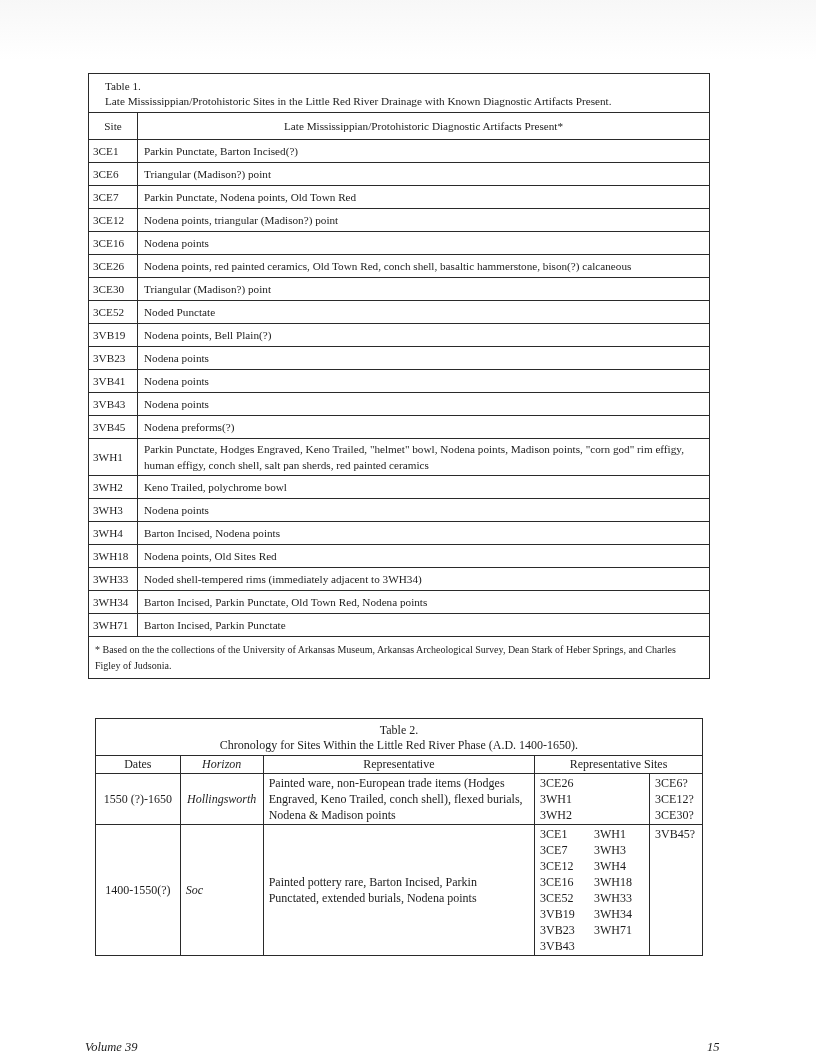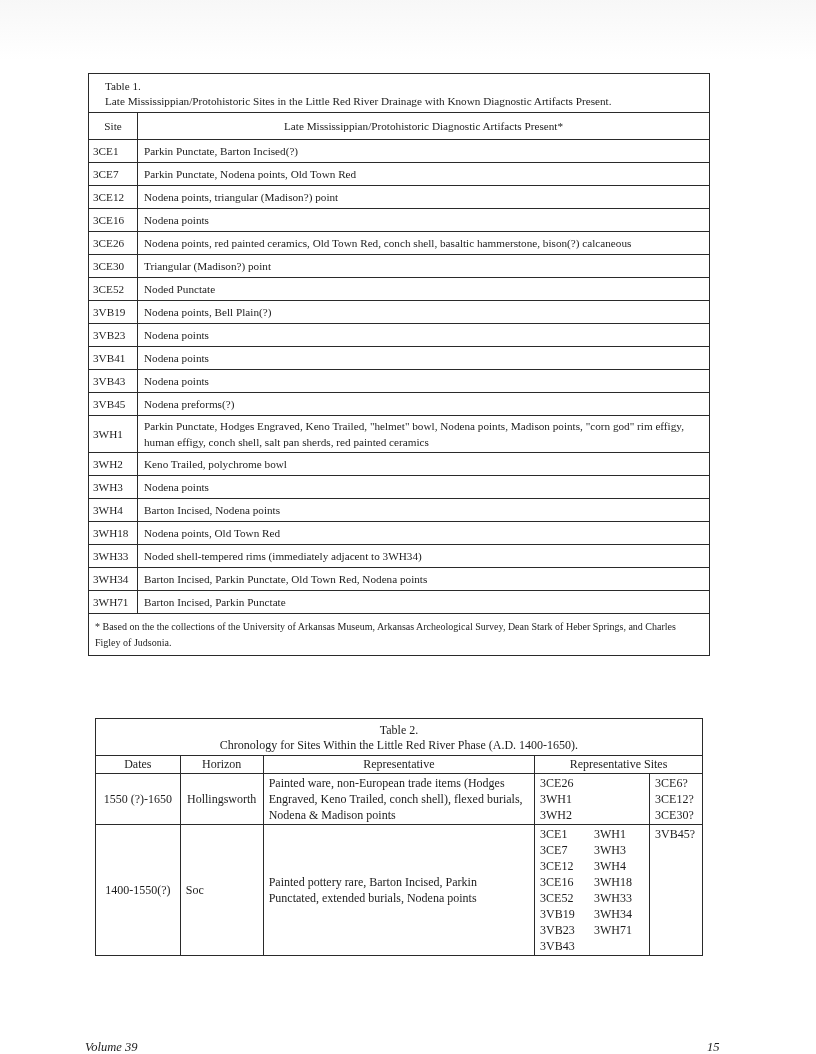--- a/index.html
+++ b/index.html
@@ -26,21 +26,21 @@
   #t1 td.art { padding: 0 6px; margin-left: 20px; }
   #t1 tr.tall td { height: 36px; line-height: 16px; }
   #t1 .note { padding: 5px 6px 4px; font-size: 10px; line-height: 16px; }
 
   
   #t2 { left: 95px; top: 718px; width: 608px; font-size: 12px; }
   #t2 .caption-cell { text-align: center; padding: 4px 4px 2px; line-height: 15px; }
   #t2 th { height: 17px; text-align: center; padding: 0; }
   #t2 td { vertical-align: middle; padding: 1px 5px; line-height: 16px; }
   #t2 .c-dates { width: 75px; text-align: center; }
-  #t2 .c-hor { width: 72px; }
+  #t2 .c-hor { width: 72px; font-style: italic; }
   #t2 .c-char { width: 268px; }
   #t2 .c-rep1 { width: 98px; vertical-align: top; padding-top: 1px; }
   #t2 .c-rep2 { width: 42px; vertical-align: top; }
   #t2 .hor-center { text-align: center; }
   .site-grid { display: grid; grid-template-columns: 54px 50px; }
   .site-list div { line-height: 16px; }
 
   .footer { position: absolute; top: 1040px; font-size: 12.5px; font-style: italic; }
   .footer.left { left: 85px; }
   .footer.right { left: 707px; }
@@ -62,20 +62,24 @@
       <th class="hdr-site">Site</th>
       <th class="hdr-art">Late Mississippian/Protohistoric Diagnostic Artifacts Present*</th>
     </tr>
   </thead>
   <tbody id="t1-body">
       <tr>
         <td class="site">3CE1</td>
         <td class="art">Parkin Punctate, Barton Incised(?)</td>
       </tr>
       <tr>
+        <td class="site">3CE6</td>
+        <td class="art">Triangular (Madison?) point</td>
+      </tr>
+      <tr>
         <td class="site">3CE7</td>
         <td class="art">Parkin Punctate, Nodena points, Old Town Red</td>
       </tr>
       <tr>
         <td class="site">3CE12</td>
         <td class="art">Nodena points, triangular (Madison?) point</td>
       </tr>
       <tr>
         <td class="site">3CE16</td>
         <td class="art">Nodena points</td>
@@ -123,21 +127,21 @@
       <tr>
         <td class="site">3WH3</td>
         <td class="art">Nodena points</td>
       </tr>
       <tr>
         <td class="site">3WH4</td>
         <td class="art">Barton Incised, Nodena points</td>
       </tr>
       <tr>
         <td class="site">3WH18</td>
-        <td class="art">Nodena points, Old Town Red</td>
+        <td class="art">Nodena points, Old Sites Red</td>
       </tr>
       <tr>
         <td class="site">3WH33</td>
         <td class="art">Noded shell-tempered rims (immediately adjacent to 3WH34)</td>
       </tr>
       <tr>
         <td class="site">3WH34</td>
         <td class="art">Barton Incised, Parkin Punctate, Old Town Red, Nodena points</td>
       </tr>
       <tr>

